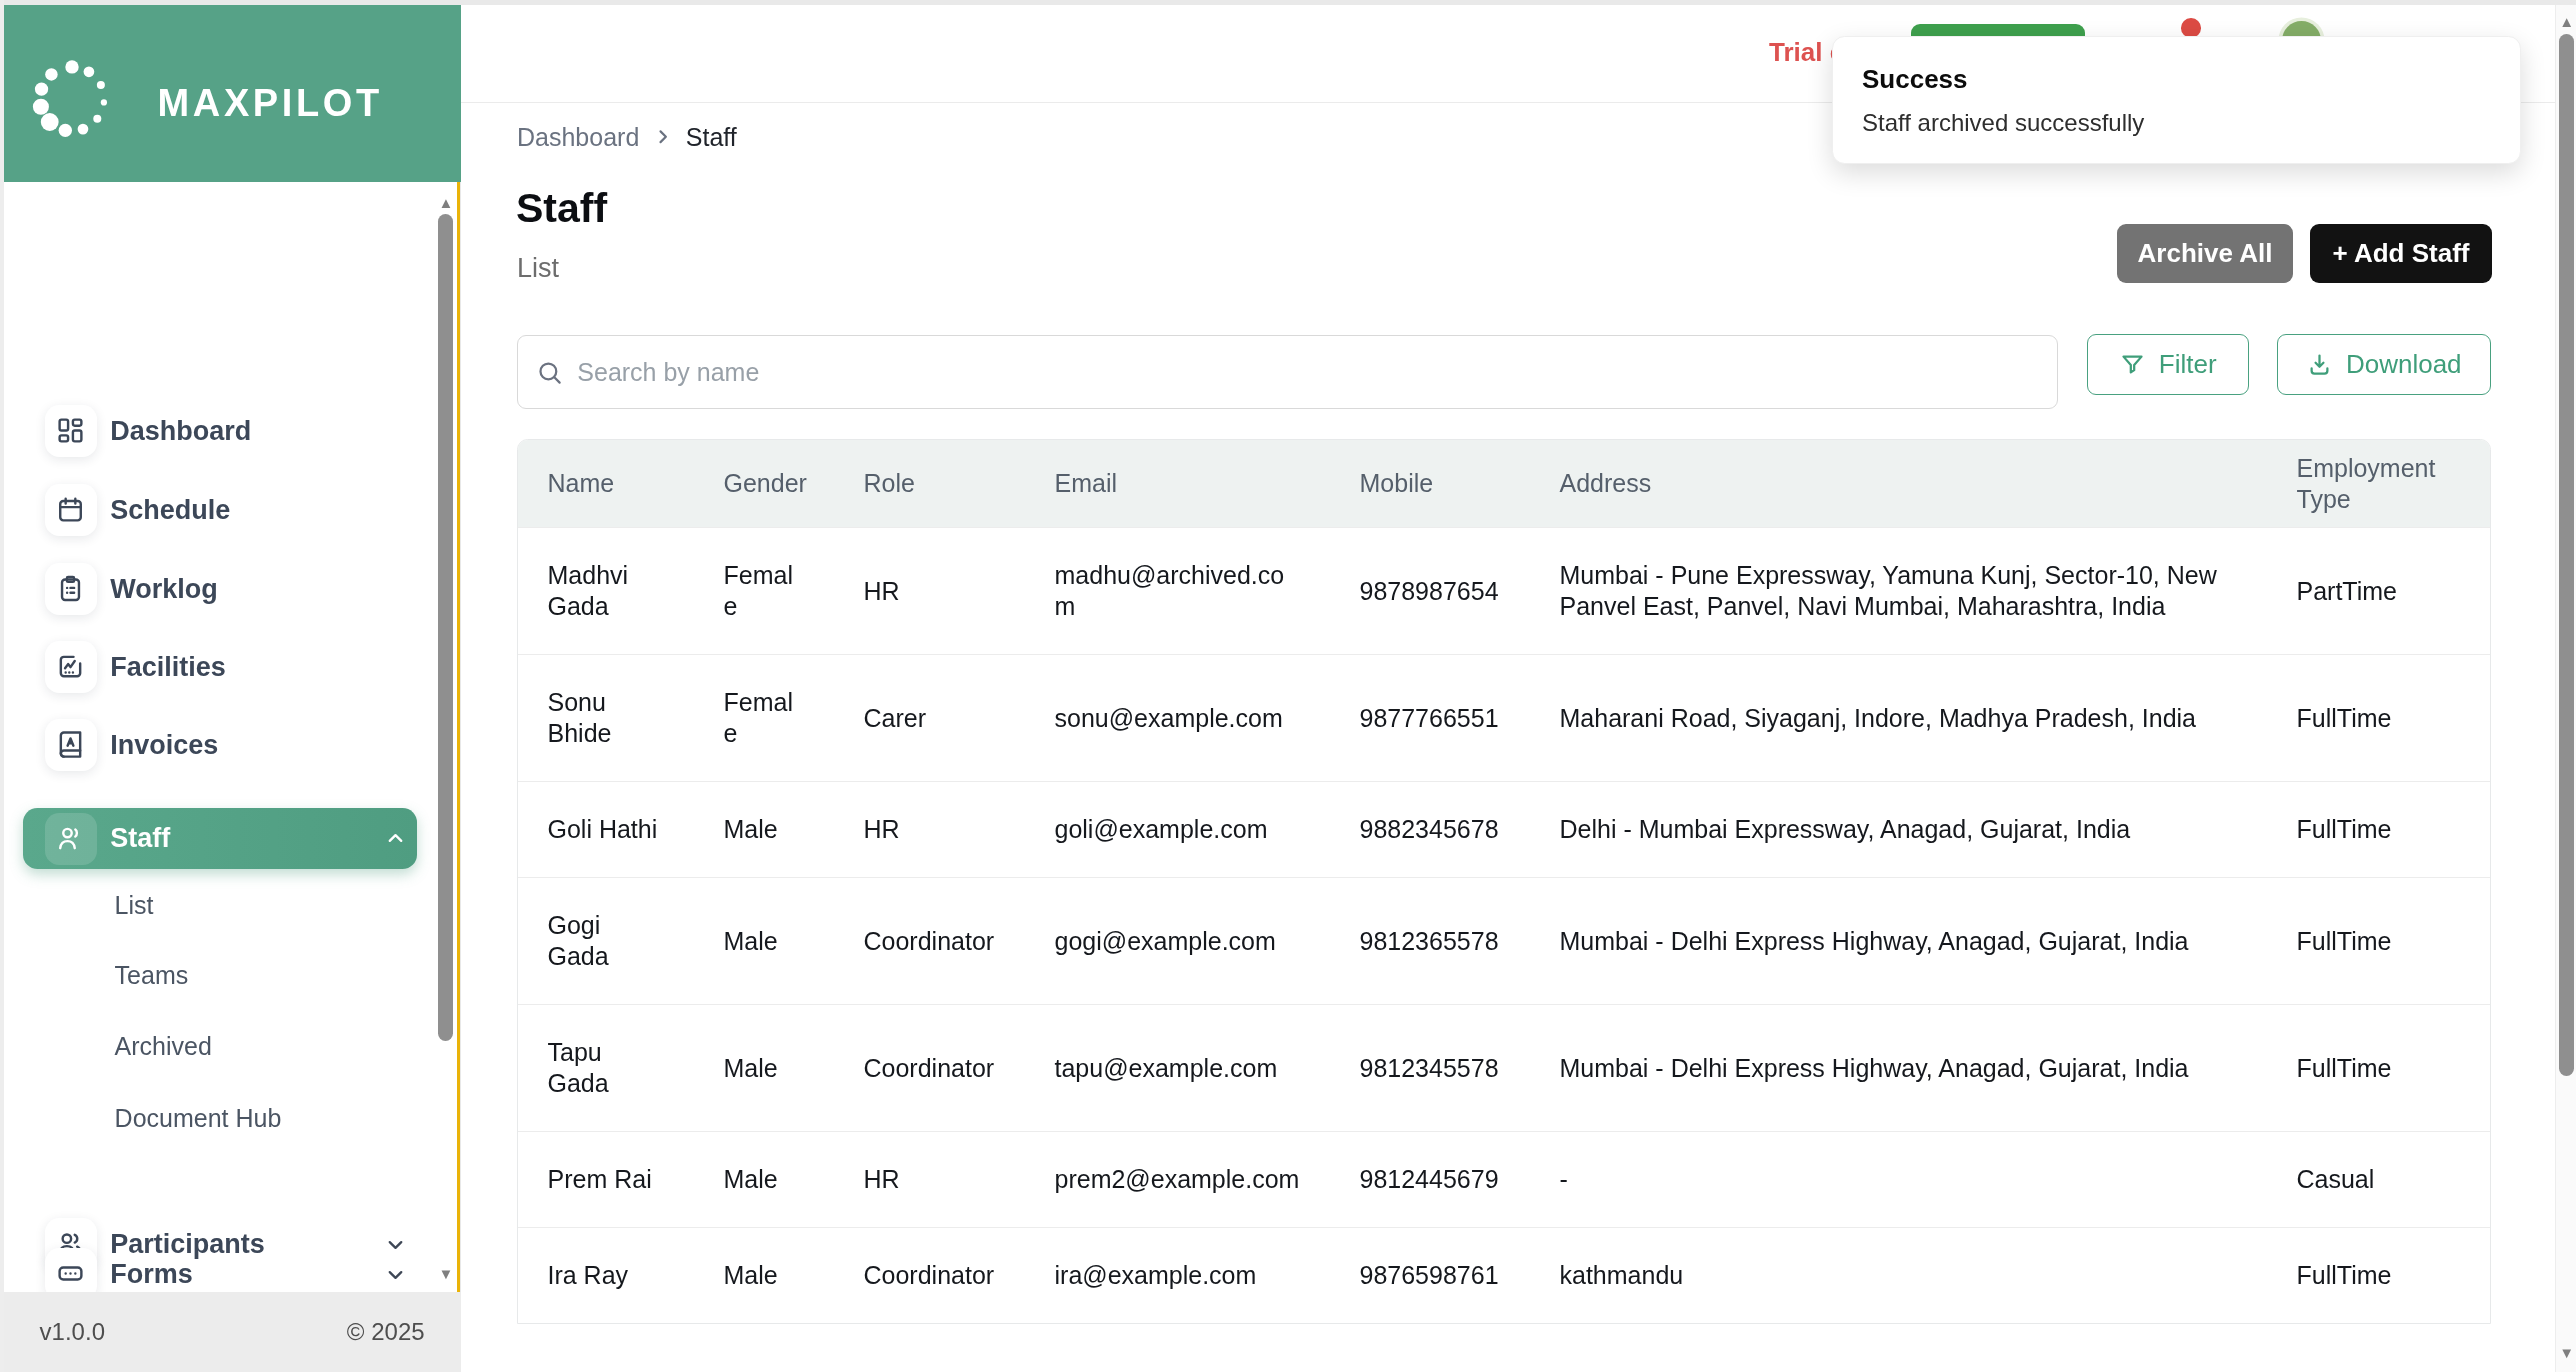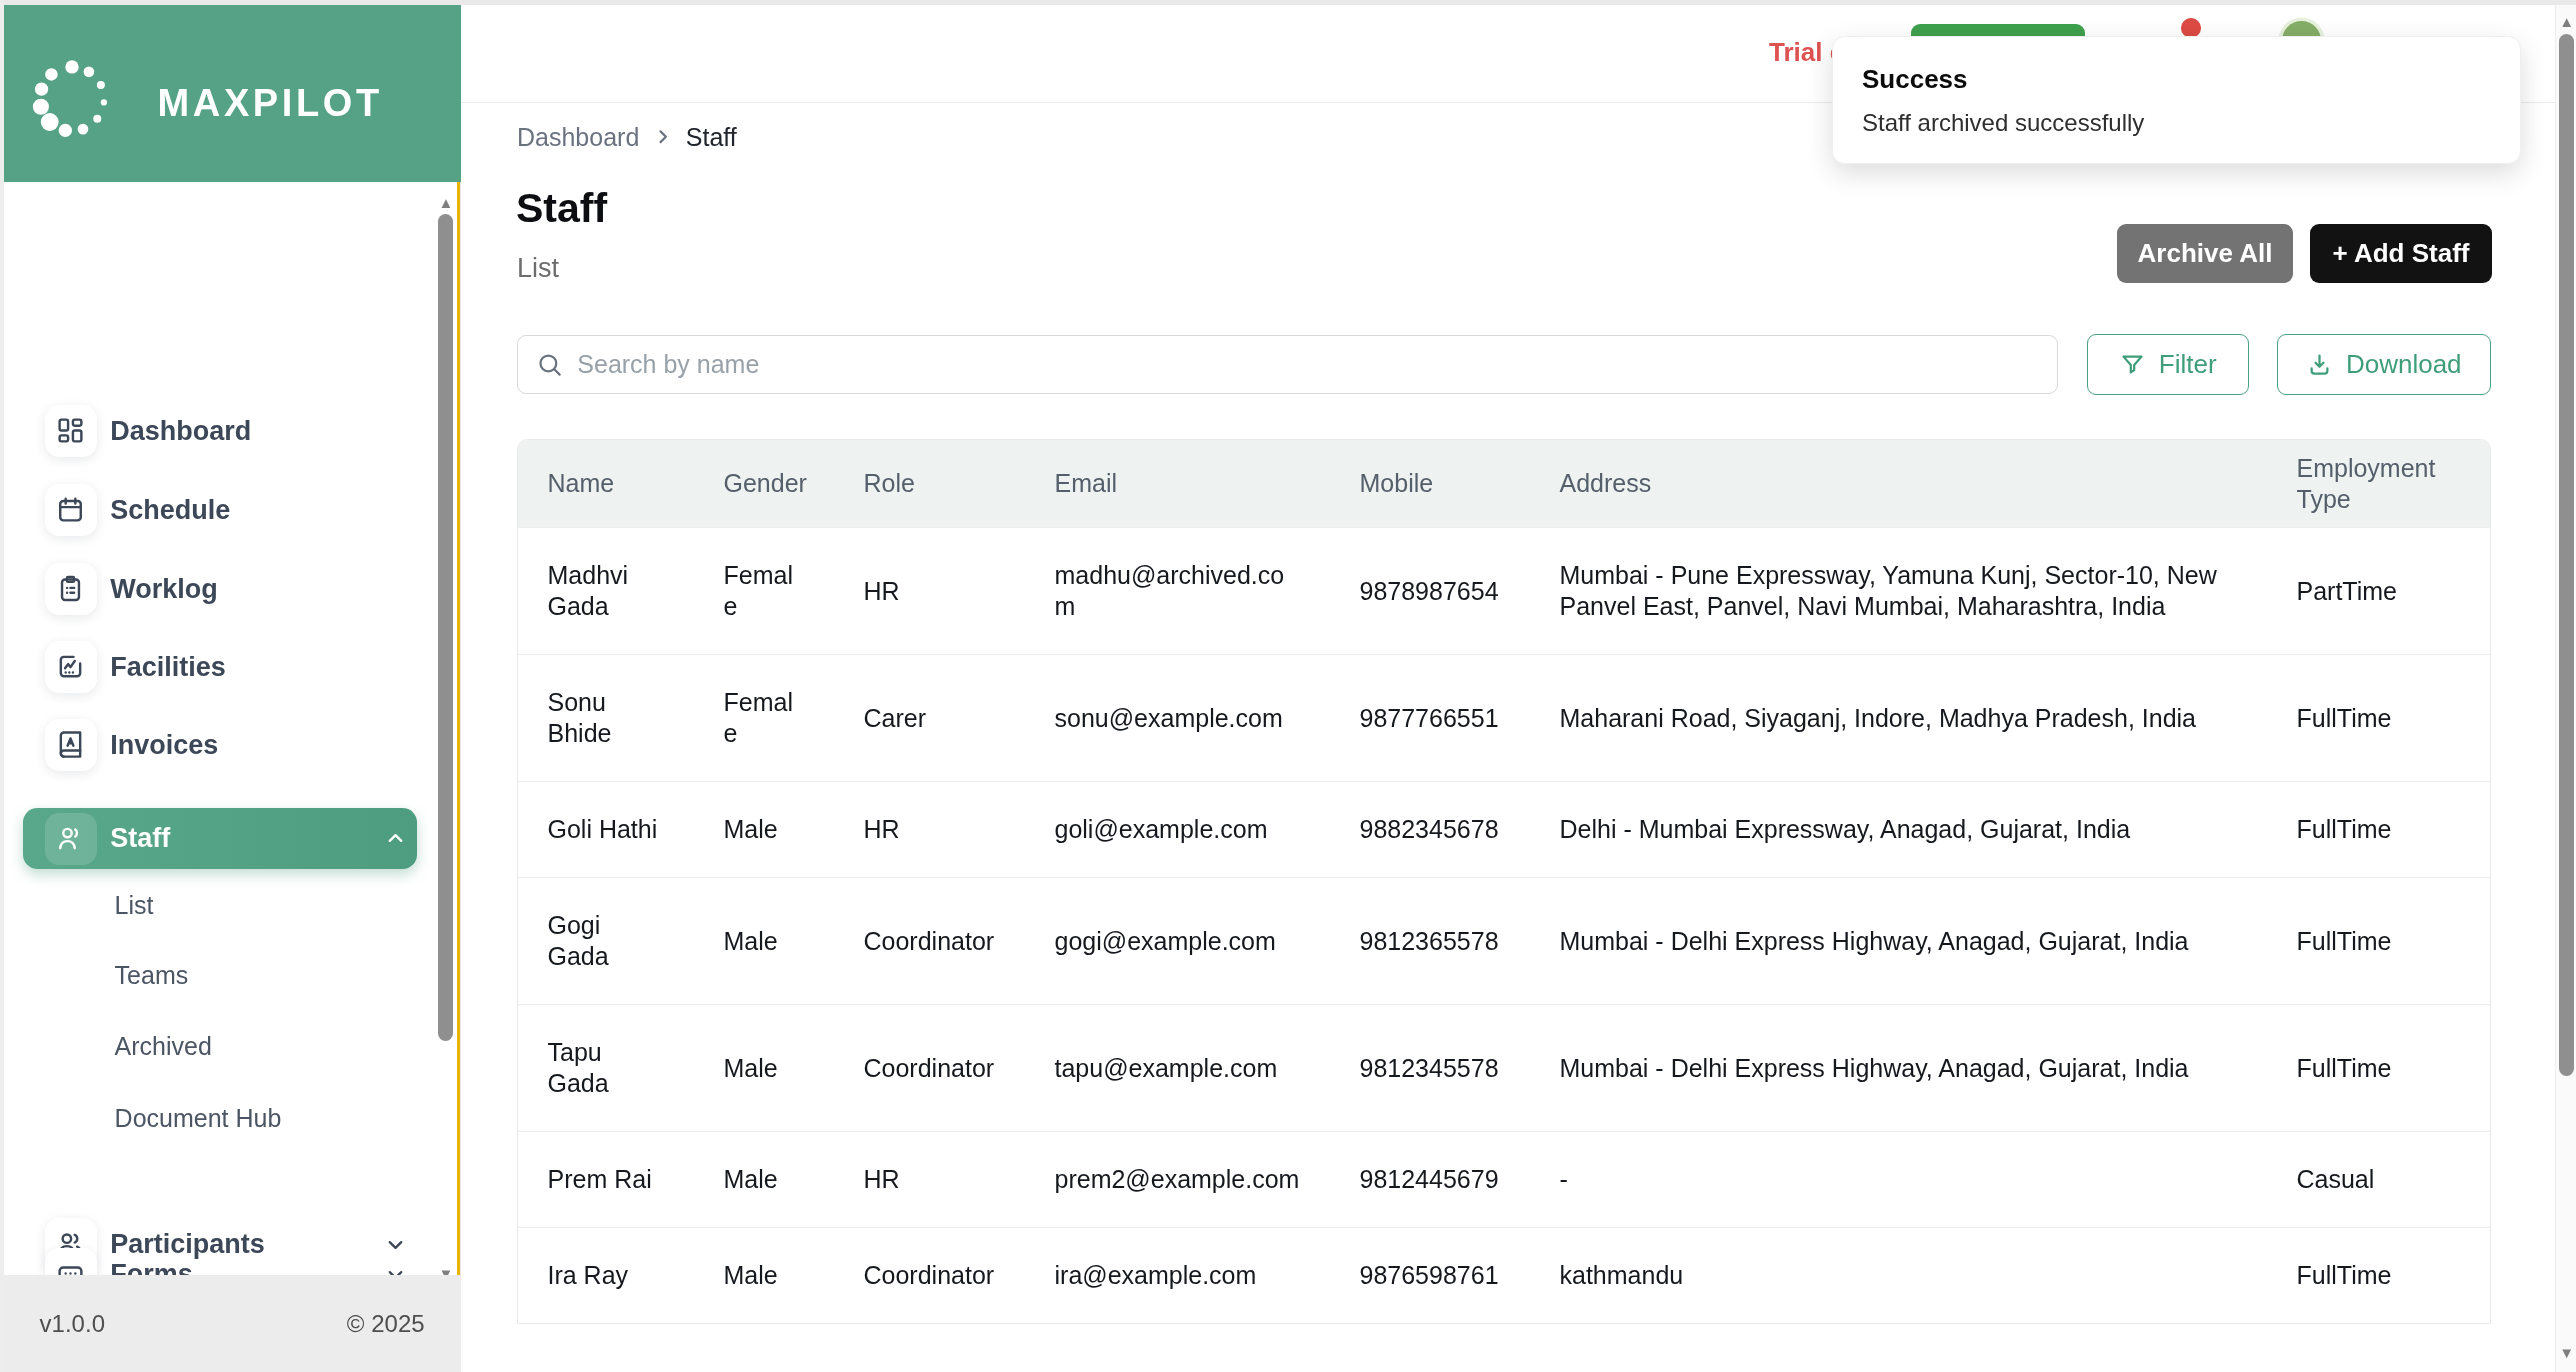--- a/index.html
+++ b/index.html
@@ -26,21 +26,21 @@
     font-size:27px; font-weight:700; color:#3c4758; }
   .nav-chev { position:absolute; right:10.7px; top:28px; width:23px; height:23px; color:#3e4756; }
   .nav-item.active { top:626px; height:61px; background:linear-gradient(90deg,#5aa88c,#4f9d81); border-radius:14.3px;
     box-shadow:0 5.4px 12.5px rgba(79,157,129,.35); }
   .nav-item.active .icon-card { top:4.5px; background:rgba(255,255,255,.14); box-shadow:none; color:#fff; }
   .nav-item.active .nav-label { height:61px; color:#fff; }
   .nav-item.active .nav-chev { top:19px; color:#fff; }
   .sub-item { position:absolute; left:111px; width:268px; height:47px; display:flex; align-items:center;
     font-size:25px; color:#4b5563; cursor:pointer; }
   .side-scroll { position:absolute; left:432px; top:177px; width:21.5px; height:1110px; background:#fff; }
-  .sidebar-footer { position:absolute; left:0; bottom:0; width:457px; height:97px; background:#ececec;
+  .sidebar-footer { position:absolute; left:0; bottom:0; width:457px; height:80px; background:#ececec;
     display:flex; align-items:center; justify-content:space-between; padding:0 36px; font-size:24px; color:#4e4e4e; }
 
   
   .topbar { left:461px; top:5.4px; width:2095px; height:98px; background:#fff; border-bottom:0.9px solid #ebebeb; }
   .trial-text { position:absolute; left:1308px; top:32px; font-size:26px; font-weight:700; color:#dd5250; white-space:nowrap; }
   .topbar-green-btn { position:absolute; left:1450px; top:19px; width:174px; height:57px; border-radius:9px;
     background:#3ea04d; border:none; cursor:pointer; }
   .notif-dot { position:absolute; left:1720px; top:12.5px; width:19.7px; height:19.7px; border-radius:50%; background:#dc4b44; }
   .avatar { position:absolute; left:1821px; top:16px; width:39px; height:39px; border-radius:50%; background:#84ad67;
     box-shadow:0 0 0 3.6px #e7efdd; cursor:pointer; }
@@ -52,21 +52,21 @@
   .crumb-current { color:#20242b; }
   .crumb-chev { width:21.5px; height:21.5px; color:#6a7280; }
   .page-title { position:absolute; left:55px; top:82px; font-size:41px; font-weight:700; color:#0c0e12; }
   .page-subtitle { position:absolute; left:56px; top:150px; font-size:27px; color:#6d6d6d; }
   .btn { display:flex; align-items:center; justify-content:center; border-radius:9px; cursor:pointer; border:none;
     font-family:inherit; }
   .btn-danger { position:absolute; left:1656px; top:121px; width:176px; height:59px; background:#737373;
     color:#fff; font-size:26px; font-weight:700; }
   .btn-dark { position:absolute; left:1849px; top:121px; width:182px; height:59px; background:#121212;
     color:#fff; font-size:26px; font-weight:700; }
-  .search-box { position:absolute; left:56px; top:232px; width:1541px; height:59px; background:#fff;
+  .search-box { position:absolute; left:56px; top:232px; width:1541px; height:74px; background:#fff;
     border:0.9px solid #d9d9d9; border-radius:9px; display:flex; align-items:center; padding:0 18px; gap:14.3px; }
   .search-box svg { color:#6b7280; flex:0 0 auto; }
   .search-box input { border:none; outline:none; flex:1; font-size:25px; color:#1c212b; font-family:inherit; background:transparent; }
   .search-box input::placeholder { color:#98a0a8; }
   .btn-outline { position:absolute; top:231px; height:61px; background:#fff; border:1.8px solid #49a180;
     color:#3f9e7a; font-size:26px; gap:12.5px;text-align:center; }
   .btn-filter { left:1626px; width:162px; }
   .btn-download { left:1816px; width:214px; }
 
   

